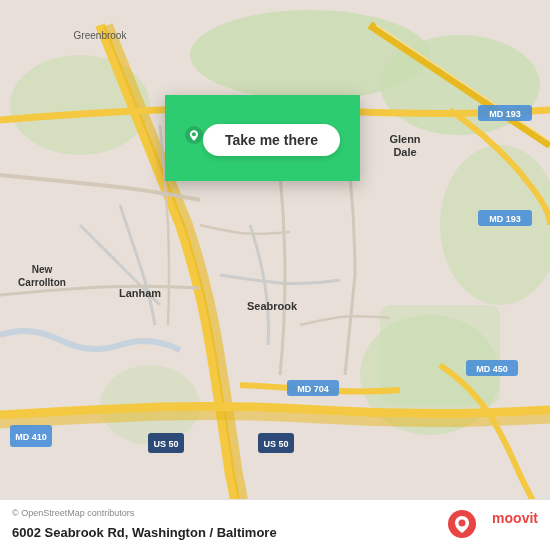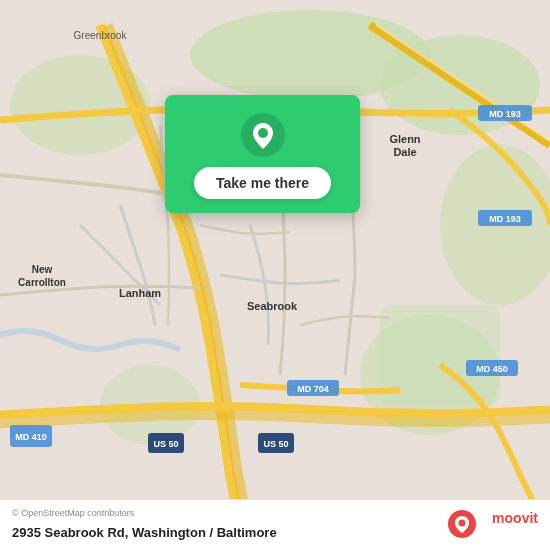--- a/index.html
+++ b/index.html
@@ -28,23 +28,23 @@
       height: 100%;
     }
 
     
     .location-card {
       position: absolute;
       top: 95px;
       left: 165px;
       width: 195px;
       background: #2ecc71;
-      border-radius: 8px;
-      display: flex;
-      flex-direction: column;
+      border-radius: 0;
+      display: flex;
+      flex-direction: row;
       align-items: center;
       padding: 18px 20px 14px 20px;
       box-shadow: 0 4px 16px rgba(0,0,0,0.25);
       z-index: 10;
     }
 
     .pin-icon {
       width: 44px;
       height: 44px;
       margin-bottom: 10px;
@@ -209,21 +209,21 @@
       <path d="M22 10 C16.477 10 12 14.477 12 20 C12 27 22 36 22 36 C22 36 32 27 32 20 C32 14.477 27.523 10 22 10 Z" fill="white"></path>
       <circle cx="22" cy="20" r="5" fill="#27ae60"></circle>
     </svg>
 
     <button class="take-me-there-btn">Take me there</button>
   </div>
 
   <div class="bottom-bar">
     <div class="bottom-left">
       <span class="osm-credit">© OpenStreetMap contributors</span>
-      <span class="address-text">2935 Seabrook Rd, Washington / Baltimore</span>
+      <span class="address-text">6002 Seabrook Rd, Washington / Baltimore</span>
     </div>
 
     <div class="moovit-logo">
 
       <svg class="moovit-icon" viewBox="0 0 28 28" xmlns="http://www.w3.org/2000/svg">
         <circle cx="14" cy="14" r="14" fill="#e84545"></circle>
         <path d="M14 6 C10.134 6 7 9.134 7 13 C7 18.5 14 23 14 23 C14 23 21 18.5 21 13 C21 9.134 17.866 6 14 6 Z" fill="white"></path>
         <circle cx="14" cy="13" r="3.5" fill="#e84545"></circle>
       </svg>
       <span class="moovit-text">moovit</span>

